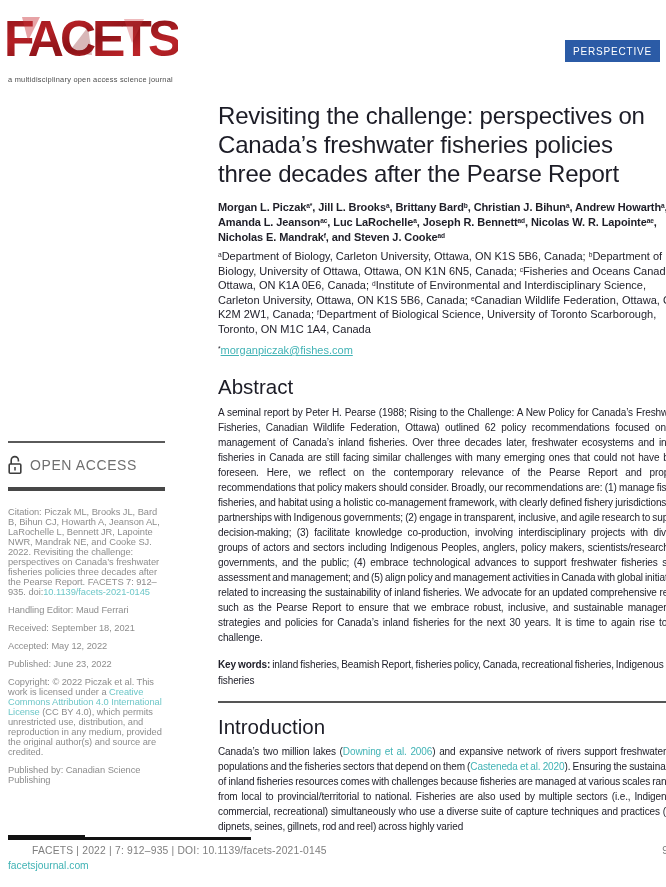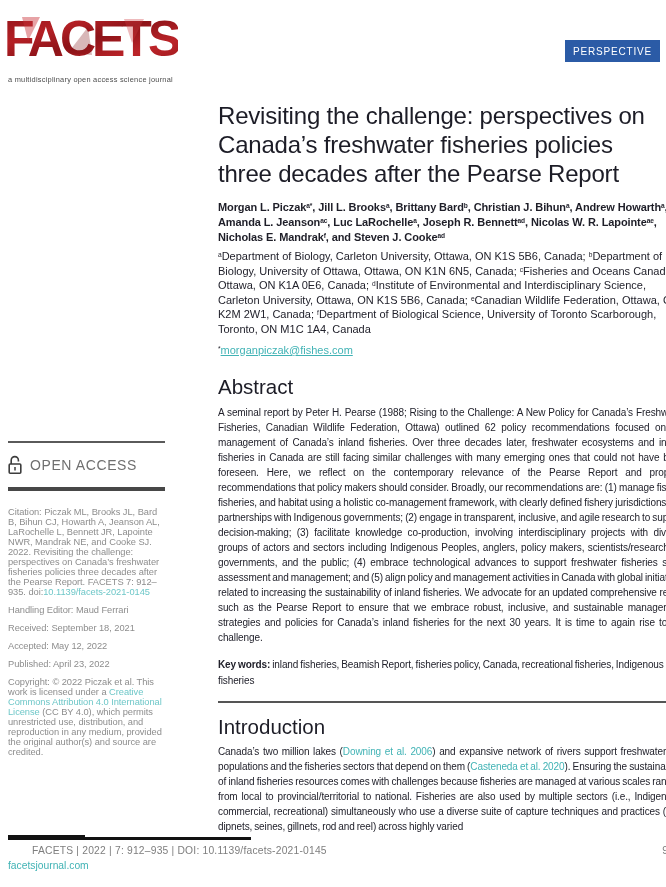--- a/index.html
+++ b/index.html
@@ -81,22 +81,23 @@
         <rect x="1.2" y="9" width="11.6" height="9.2" rx="1" fill="none" stroke="#3d3d3d" stroke-width="1.6"></rect>
         <line x1="7" y1="12" x2="7" y2="15.4" stroke="#3d3d3d" stroke-width="1.5"></line>
       </svg>
       <span>OPEN ACCESS</span>
     </div>
     <div class="rule-bottom"></div>
     <p class="sb"><span>Citation: Piczak ML, Brooks JL, Bard B, Bihun CJ, Howarth A, Jeanson AL, LaRochelle L, Bennett JR, Lapointe NWR, Mandrak NE, and Cooke SJ. 2022. Revisiting the challenge: perspectives on Canada’s freshwater fisheries policies three decades after the Pearse Report. FACETS 7: 912–935. doi:</span><a href="#" class="link">10.1139/facets-2021-0145</a></p>
     <p class="sb">Handling Editor: Maud Ferrari</p>
     <p class="sb">Received: September 18, 2021</p>
     <p class="sb">Accepted: May 12, 2022</p>
-    <p class="sb">Published: April 23, 2022</p>
+    <p class="sb">Published: June 23, 2022</p>
     <p class="sb"><span>Copyright: © 2022 Piczak et al. This work is licensed under a </span><a href="#" class="link">Creative Commons Attribution 4.0 International License</a><span> (CC BY 4.0), which permits unrestricted use, distribution, and reproduction in any medium, provided the original author(s) and source are credited.</span></p>
+    <p class="sb">Published by: Canadian Science Publishing</p>
   </aside>
 
   <main class="main">
     <h1>
       <span class="tl">Revisiting the challenge: perspectives on</span>
       <span class="tl">Canada’s freshwater fisheries policies</span>
       <span class="tl">three decades after the Pearse Report</span>
     </h1>
     <p class="authors"><span>Morgan L. Piczak</span><span><sup>a*</sup></span><span>, Jill L. Brooks</span><span><sup>a</sup></span><span>, Brittany Bard</span><span><sup>b</sup></span><span>, Christian J. Bihun</span><span><sup>a</sup></span><span>, Andrew Howarth</span><span><sup>a</sup></span><span>, Amanda L. Jeanson</span><span><sup>ac</sup></span><span>, Luc LaRochelle</span><span><sup>a</sup></span><span>, Joseph R. Bennett</span><span><sup>ad</sup></span><span>, Nicolas W. R. Lapointe</span><span><sup>ae</sup></span><span>, Nicholas E. Mandrak</span><span><sup>f</sup></span><span>, and Steven J. Cooke</span><span><sup>ad</sup></span></p>
     <p class="affiliations"><span><sup>a</sup></span><span>Department of Biology, Carleton University, Ottawa, ON K1S 5B6, Canada; </span><span><sup>b</sup></span><span>Department of Biology, University of Ottawa, Ottawa, ON K1N 6N5, Canada; </span><span><sup>c</sup></span><span>Fisheries and Oceans Canada, Ottawa, ON K1A 0E6, Canada; </span><span><sup>d</sup></span><span>Institute of Environmental and Interdisciplinary Science, Carleton University, Ottawa, ON K1S 5B6, Canada; </span><span><sup>e</sup></span><span>Canadian Wildlife Federation, Ottawa, ON K2M 2W1, Canada; </span><span><sup>f</sup></span><span>Department of Biological Science, University of Toronto Scarborough, Toronto, ON M1C 1A4, Canada</span></p>

